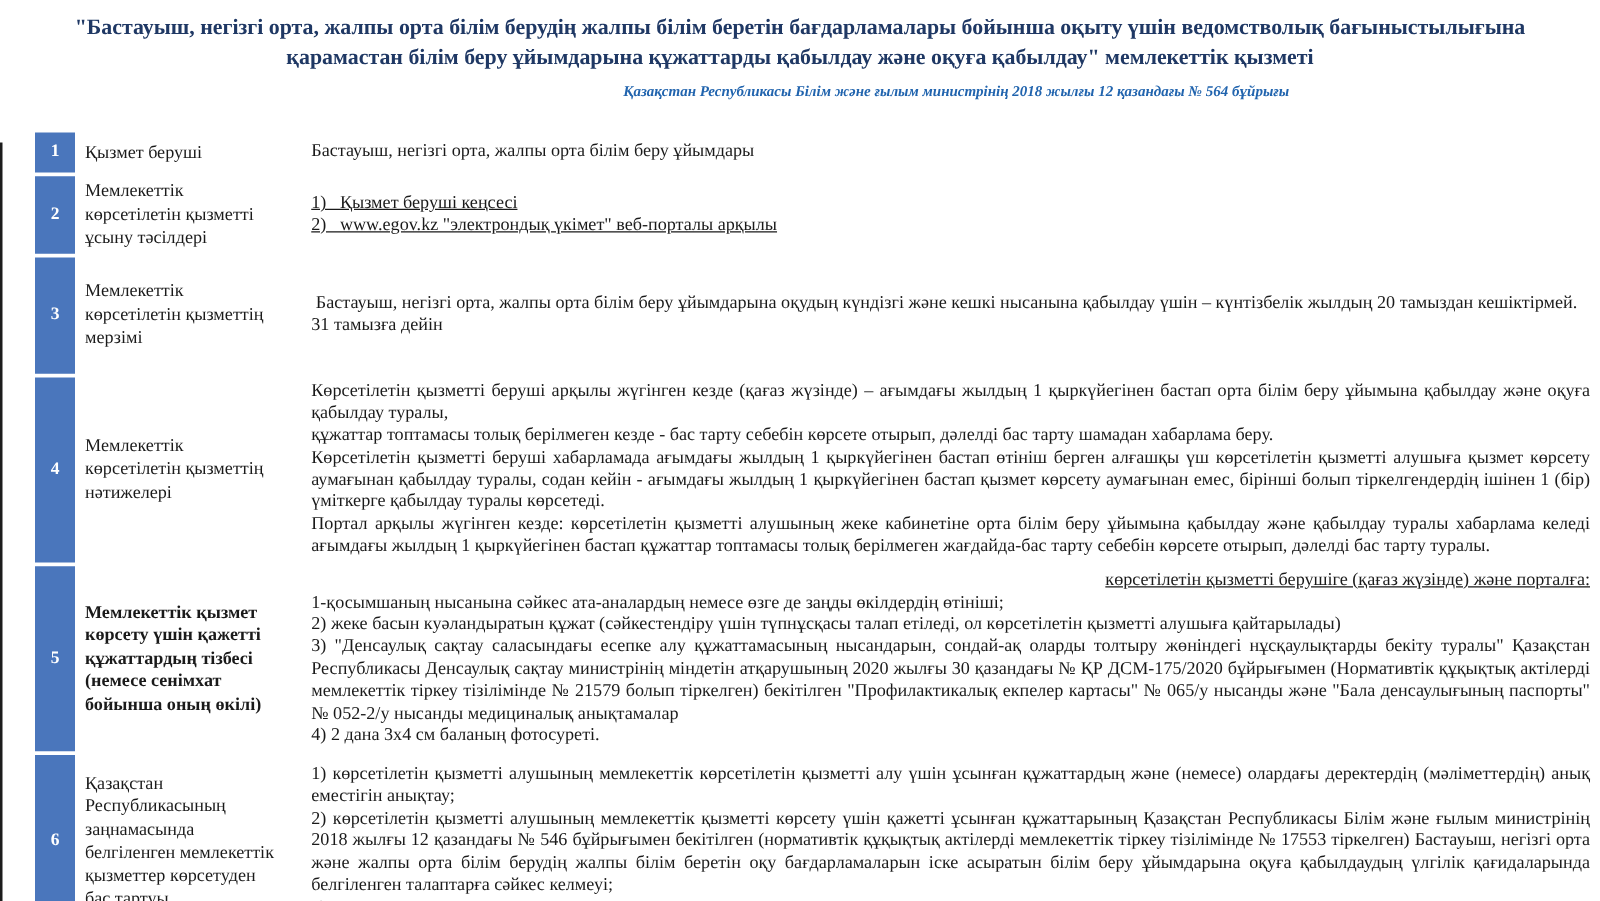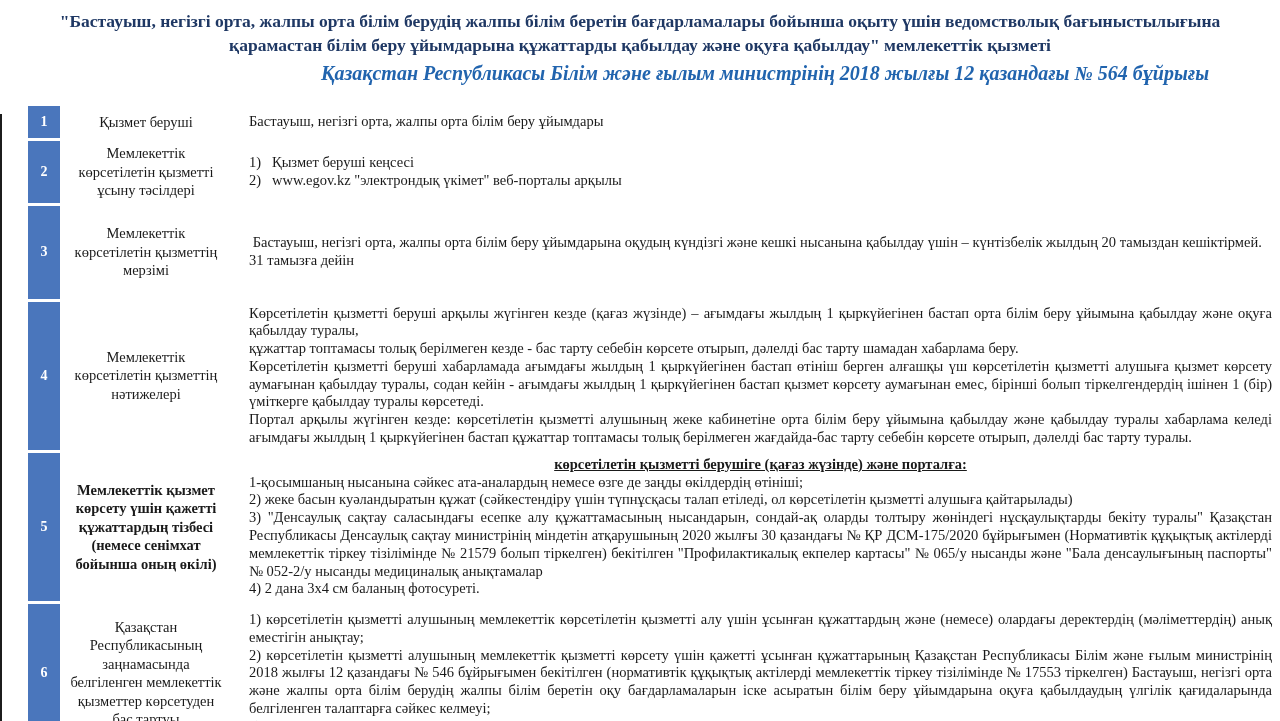--- a/index.html
+++ b/index.html
@@ -15,35 +15,35 @@
   html,body{width:1280px;height:721px;background:#ffffff;overflow:hidden;
     font-family:"Liberation Serif","DejaVu Serif",serif;}
   .page{position:relative;width:1280px;height:721px;background:#ffffff;}
 
   .left-edge{position:absolute;left:0;top:105px;width:2px;height:616px;background:#1c1c1c;}
 
   .title{margin:9px 20px 0 20px;text-align:center;color:var(--title-navy);
     font-weight:bold;font-size:17.5px;line-height:24px;max-width:1244px;}
   .subtitle-wrap{text-align:center;padding-left:250px;margin-top:6px;}
   .subtitle{display:inline-block;color:var(--subtitle-blue);font-weight:bold;
-    font-style:italic;font-size:20px;line-height:20px;}
+    font-style:italic;font-size:12px;line-height:20px;}
 
   .service-table{position:absolute;left:28px;right:0;top:97px;
     display:grid;grid-template-columns:32px 166px 1fr;
     column-gap:2px;row-gap:3px;background:#ffffff;}
 
   .cell{color:var(--text-black);font-size:14.5px;}
   .num-cell{background:var(--number-blue);color:#ffffff;font-weight:bold;
     display:flex;align-items:center;justify-content:center;font-size:14px;}
   .label-cell{padding:3px 4px 3px 6px;display:flex;flex-direction:column;
-    justify-content:center;line-height:18.5px;text-align:center;}
+    justify-content:center;line-height:18.5px;}
   .content-cell{padding:3px 8px 3px 7px;display:flex;flex-direction:column;
     justify-content:center;line-height:17.8px;}
   .content-cell p{text-align:justify;white-space:pre-wrap;margin-left:12px;}
-  .content-cell p.underline{text-decoration:underline;text-align:center;font-weight:bold;}
+  .content-cell p.underline{text-decoration:underline;text-align:right;}
 </style>
 </head>
 <body>
 
 <div class="page">
   <div class="left-edge"></div>
 
   <div class="title">"Бастауыш, негізгі орта, жалпы орта білім берудің жалпы білім беретін бағдарламалары бойынша оқыту үшін ведомстволық бағыныстылығына қарамастан білім беру ұйымдарына құжаттарды қабылдау және оқуға қабылдау" мемлекеттік қызметі</div>
 
   <div class="subtitle-wrap">
@@ -55,21 +55,21 @@
       <div class="cell label-cell row-header" style="min-height: 32px;">
         <p>Қызмет беруші</p>
       </div>
       <div class="cell content-cell row-header" style="min-height: 32px;">
         <p>Бастауыш, негізгі орта, жалпы орта білім беру ұйымдары</p>
       </div>
       <div class="cell num-cell row-a row-plain" style="min-height: 50px;">2</div>
       <div class="cell label-cell row-a row-plain" style="min-height: 50px;">
         <p>Мемлекеттік көрсетілетін қызметті ұсыну тәсілдері</p>
       </div>
-      <div class="cell content-cell row-a row-plain" style="min-height: 50px;">
+      <div class="cell content-cell row-a row-plain" style="min-height: 50px; text-decoration: underline;">
         <p>1)&nbsp;&nbsp;&nbsp;Қызмет беруші кеңсесі</p>
         <p>2)&nbsp;&nbsp;&nbsp;www.egov.kz "электрондық үкімет" веб-порталы арқылы</p>
       </div>
       <div class="cell num-cell row-b" style="min-height: 93px;">3</div>
       <div class="cell label-cell row-b" style="min-height: 93px;">
         <p>Мемлекеттік көрсетілетін қызметтің мерзімі</p>
       </div>
       <div class="cell content-cell row-b" style="min-height: 93px;">
         <p> Бастауыш, негізгі орта, жалпы орта білім беру ұйымдарына оқудың күндізгі және кешкі нысанына қабылдау үшін – күнтізбелік жылдың 20 тамыздан кешіктірмей.</p>
         <p>31 тамызға дейін</p>

